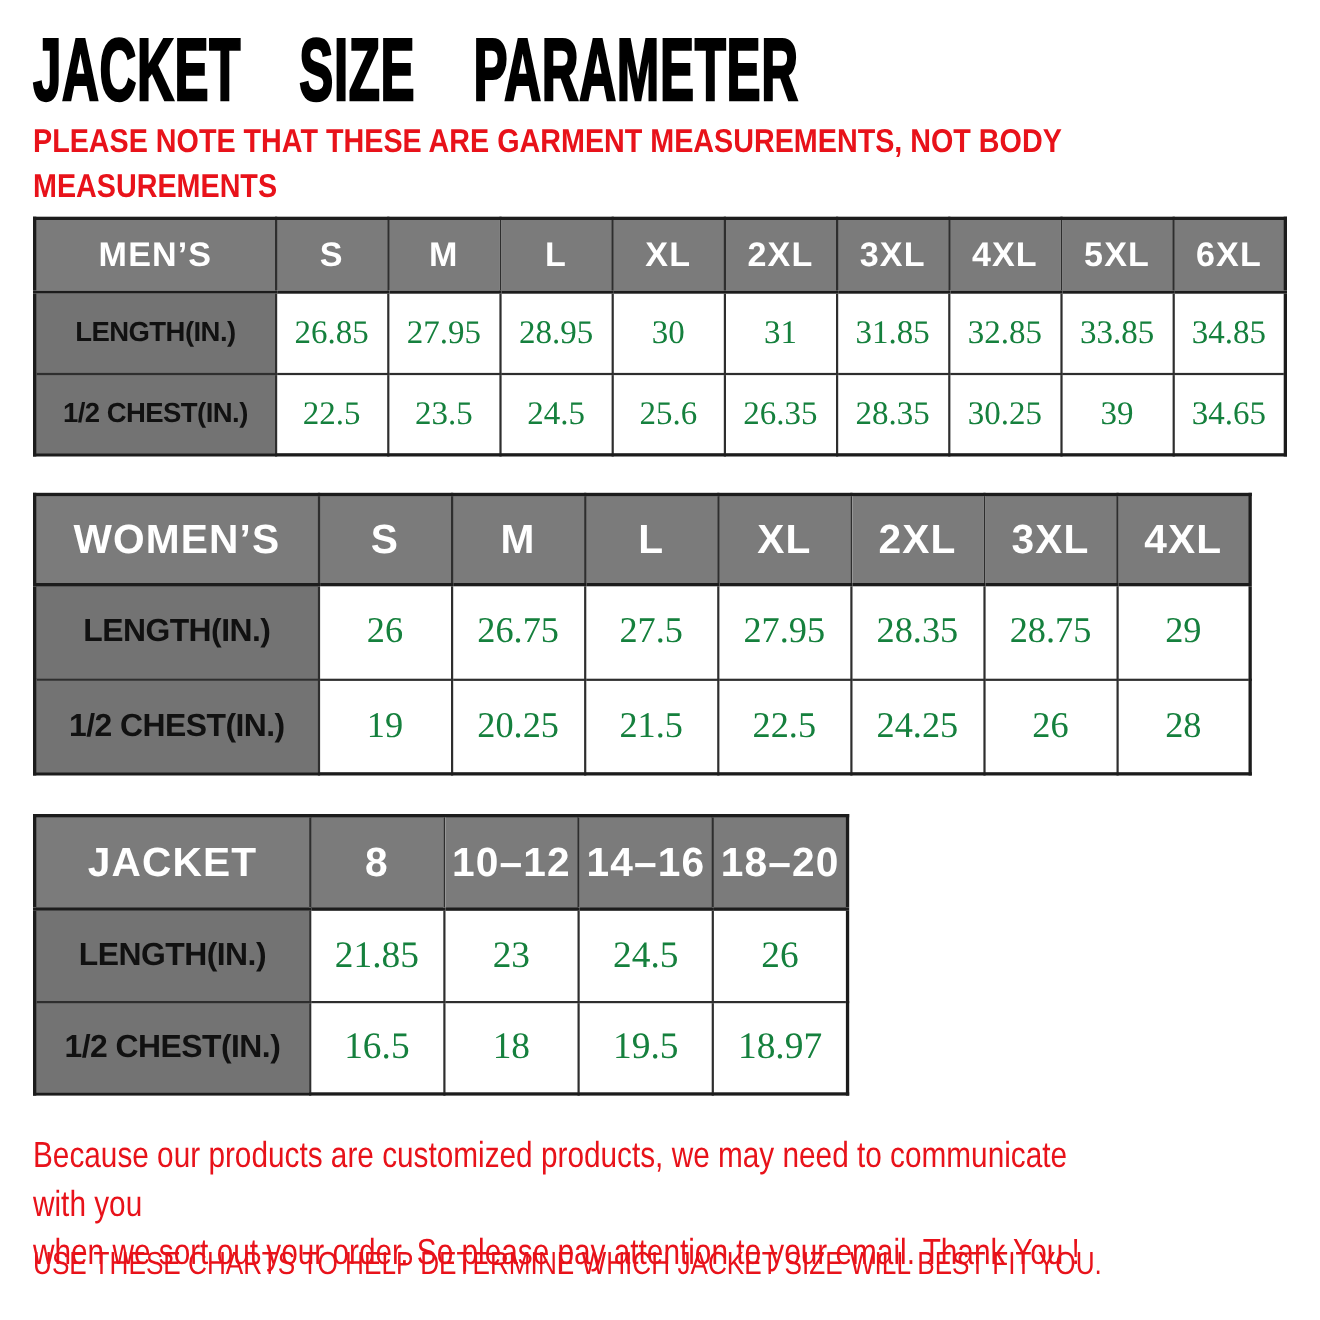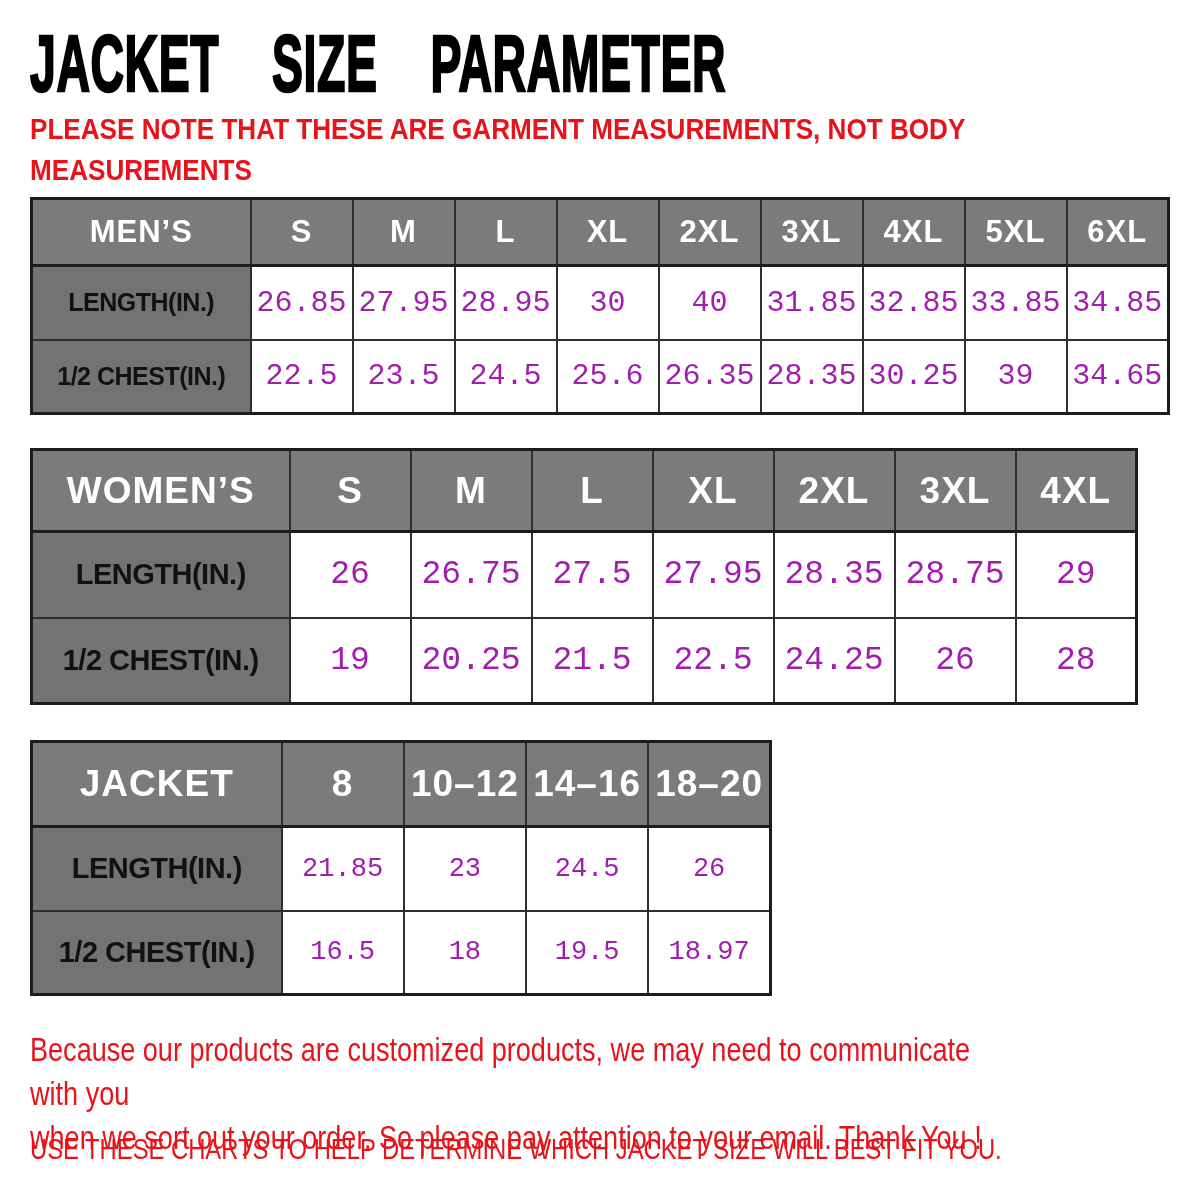--- a/index.html
+++ b/index.html
@@ -48,22 +48,22 @@
     background: var(--header-gray);
     color: #ffffff; font-weight: 700;
     border-bottom: 3px solid var(--border-dark);
     letter-spacing: 1px;
   }
   tbody th.rowlabel {
     font-weight: 700; color: var(--text-black);
     background: #737373; letter-spacing: -0.5px;
   }
   td.num {
-    font-family: Liberation Mono, monospace;
-    color: #a21caf; font-weight: 400;
+    font-family: Liberation Serif, serif;
+    color: #15803d; font-weight: 400;
   }
 
   
   .t-mens { left: 30px; top: 197px; width: 1140px; }
   .t-mens thead tr { height: 67px; }
   .t-mens tbody tr { height: 74px; }
   .t-mens th.c0 { width: 219px; text-align: center; }
   .t-mens thead th { font-size: 31px; }
   .t-mens tbody th.rowlabel { font-size: 25px; }
   .t-mens td.num { font-size: 30px; }
@@ -77,21 +77,21 @@
   .t-womens tbody th.rowlabel { font-size: 29px; }
   .t-womens td.num { font-size: 33px; }
 
   
   .t-youth { left: 30px; top: 740px; width: 742px; }
   .t-youth thead tr { height: 85px; }
   .t-youth tbody tr { height: 84px; }
   .t-youth th.c0 { width: 250px; }
   .t-youth thead th { font-size: 37px; }
   .t-youth tbody th.rowlabel { font-size: 29px; }
-  .t-youth td.num { font-size: 27px; }
+  .t-youth td.num { font-size: 34px; }
 
   .footer-notice {
     position: absolute; left: 30px; top: 1028px;
     font-size: 33px; line-height: 1.33; font-weight: 400;
     color: var(--accent-red);
     transform: scaleX(0.82); transform-origin: left top;
     white-space: pre-line;
   }
   .footer-usage {
     position: absolute; left: 30px; top: 1132px;
@@ -126,21 +126,21 @@
           <th>6XL</th>
         </tr>
       </thead>
       <tbody>
         <tr>
           <th class="rowlabel c0">LENGTH(IN.)</th>
           <td class="num">26.85</td>
           <td class="num">27.95</td>
           <td class="num">28.95</td>
           <td class="num">30</td>
-          <td class="num">40</td>
+          <td class="num">31</td>
           <td class="num">31.85</td>
           <td class="num">32.85</td>
           <td class="num">33.85</td>
           <td class="num">34.85</td>
         </tr>
         <tr>
           <th class="rowlabel c0">1/2 CHEST(IN.)</th>
           <td class="num">22.5</td>
           <td class="num">23.5</td>
           <td class="num">24.5</td>

